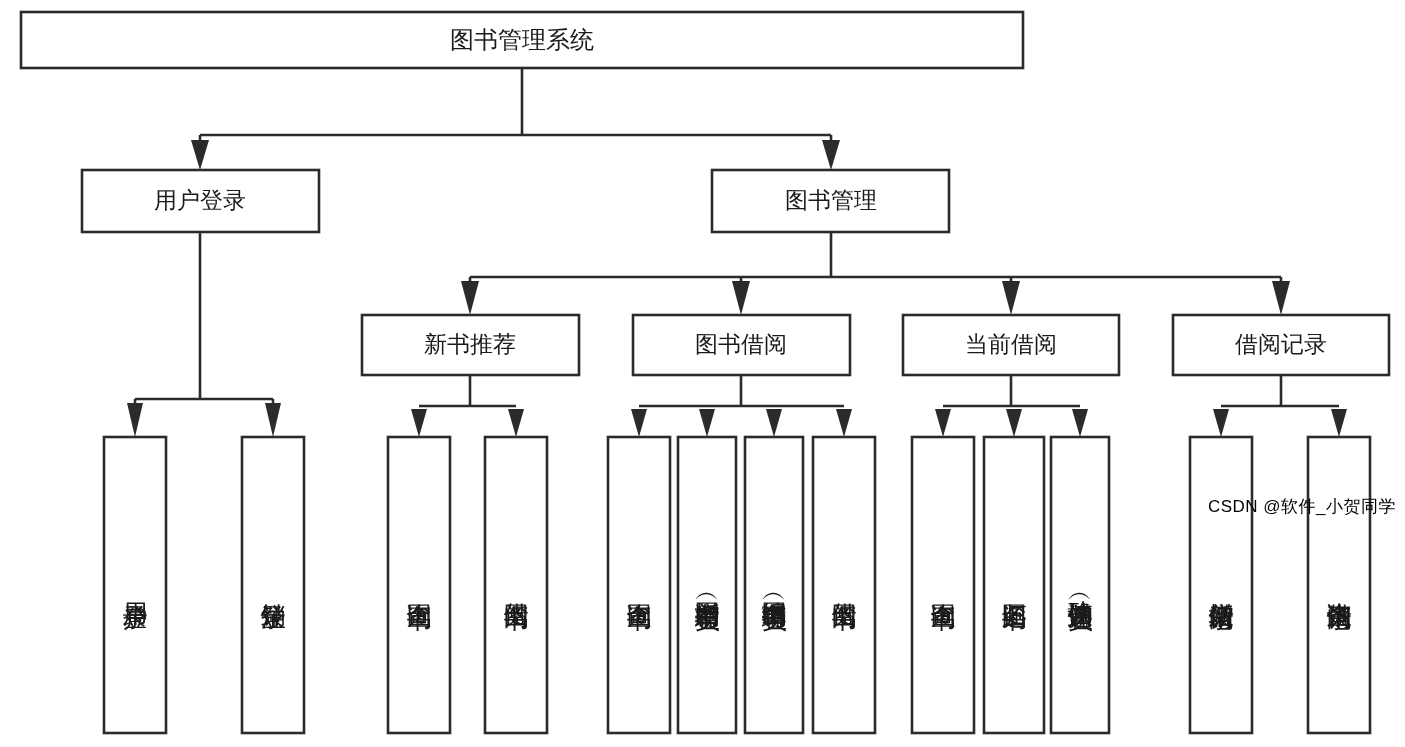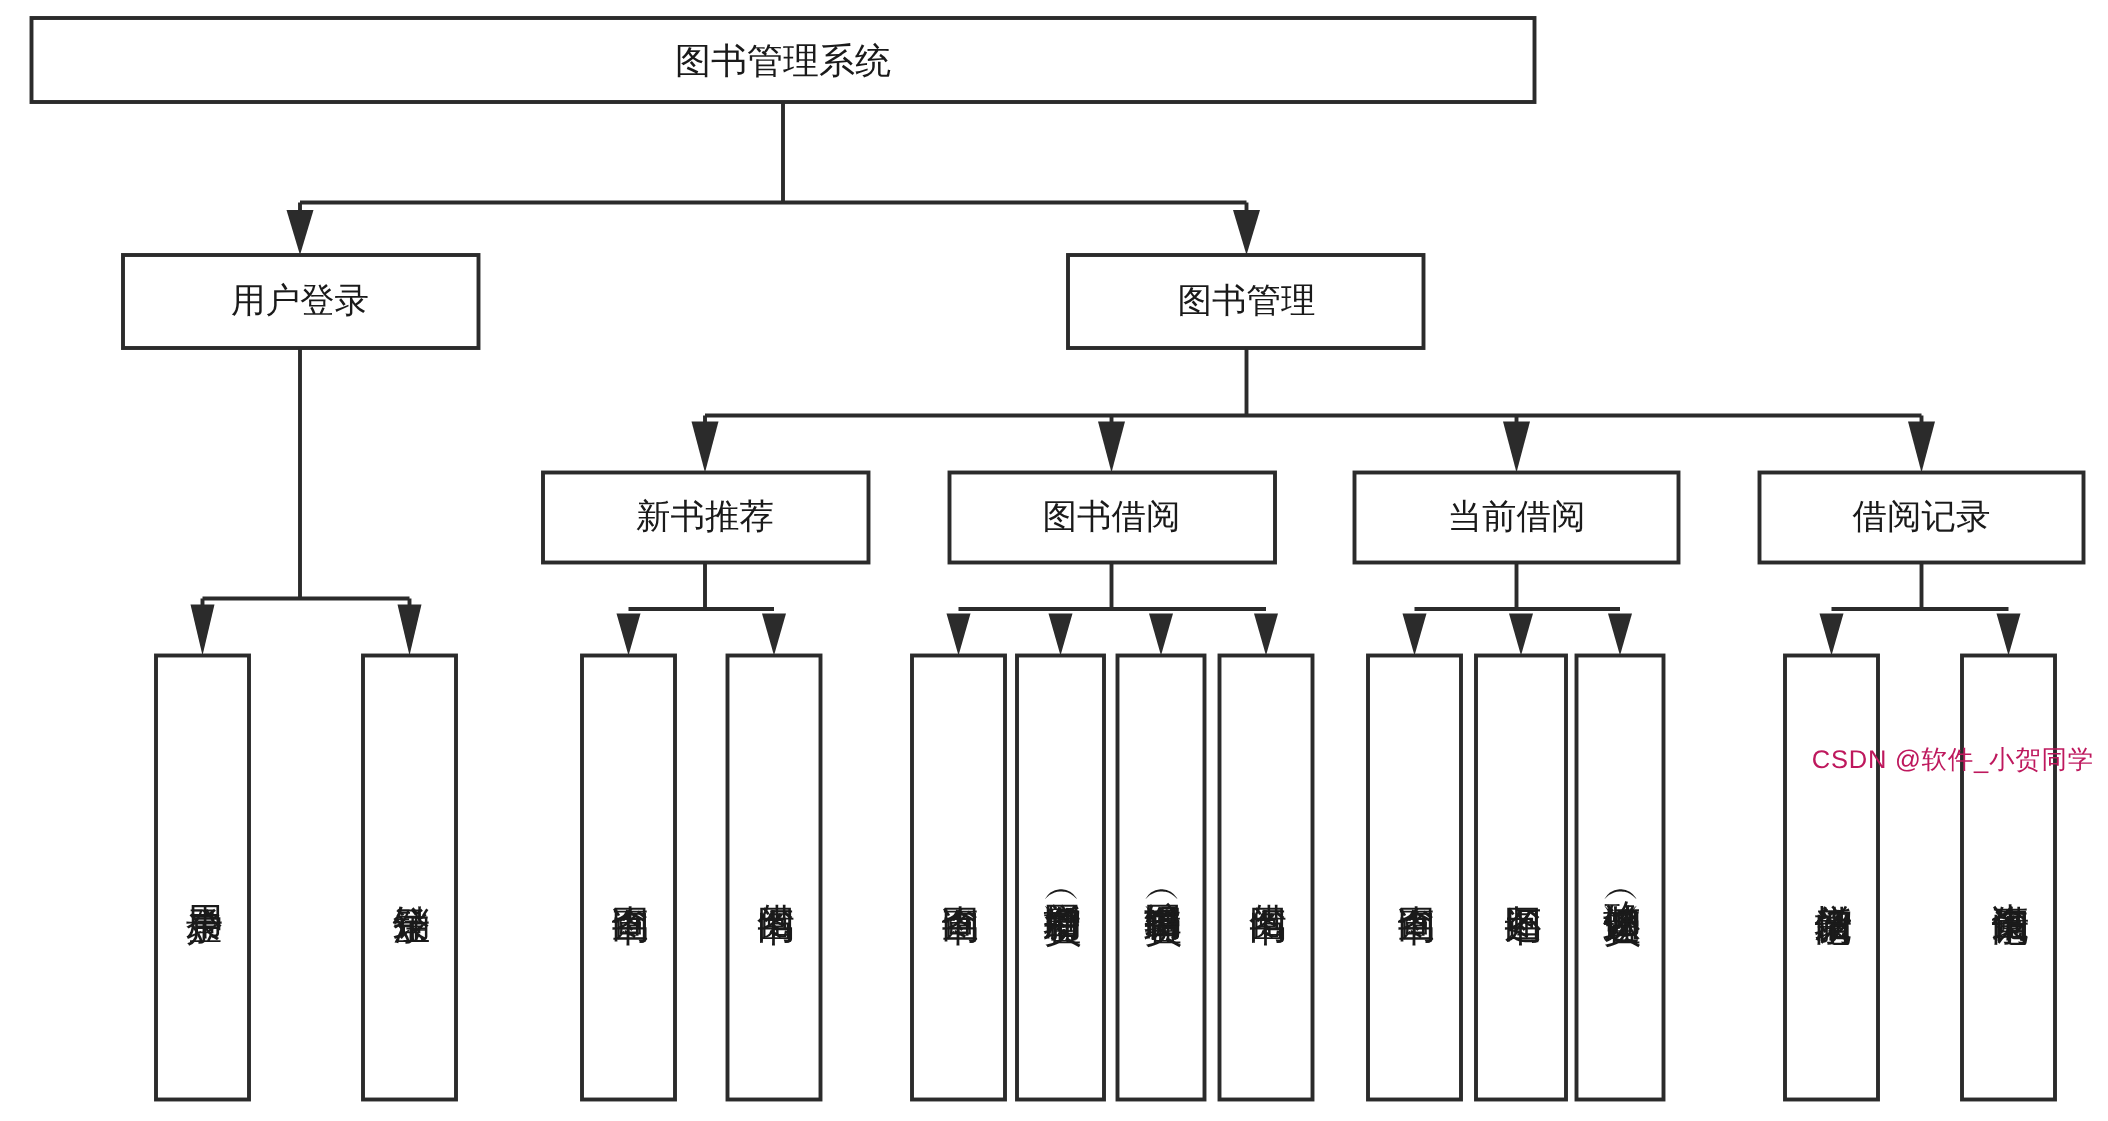--- a/index.html
+++ b/index.html
@@ -68,21 +68,21 @@
     text-align: center;
     white-space: nowrap;
     pointer-events: none;
   }
   .watermark {
     position: absolute;
     right: 10px;
     bottom: 6px;
     font-family: "Liberation Sans", "DejaVu Sans", sans-serif;
     font-size: 17px;
-    color: #be185d;
+    color: #000000;
     white-space: nowrap;
     letter-spacing: 0.5px;
   }
 </style>
 </head>
 <body>
 
 <div id="diagram-root">
 
   <svg class="flowchart" viewBox="0 0 1405 747">

